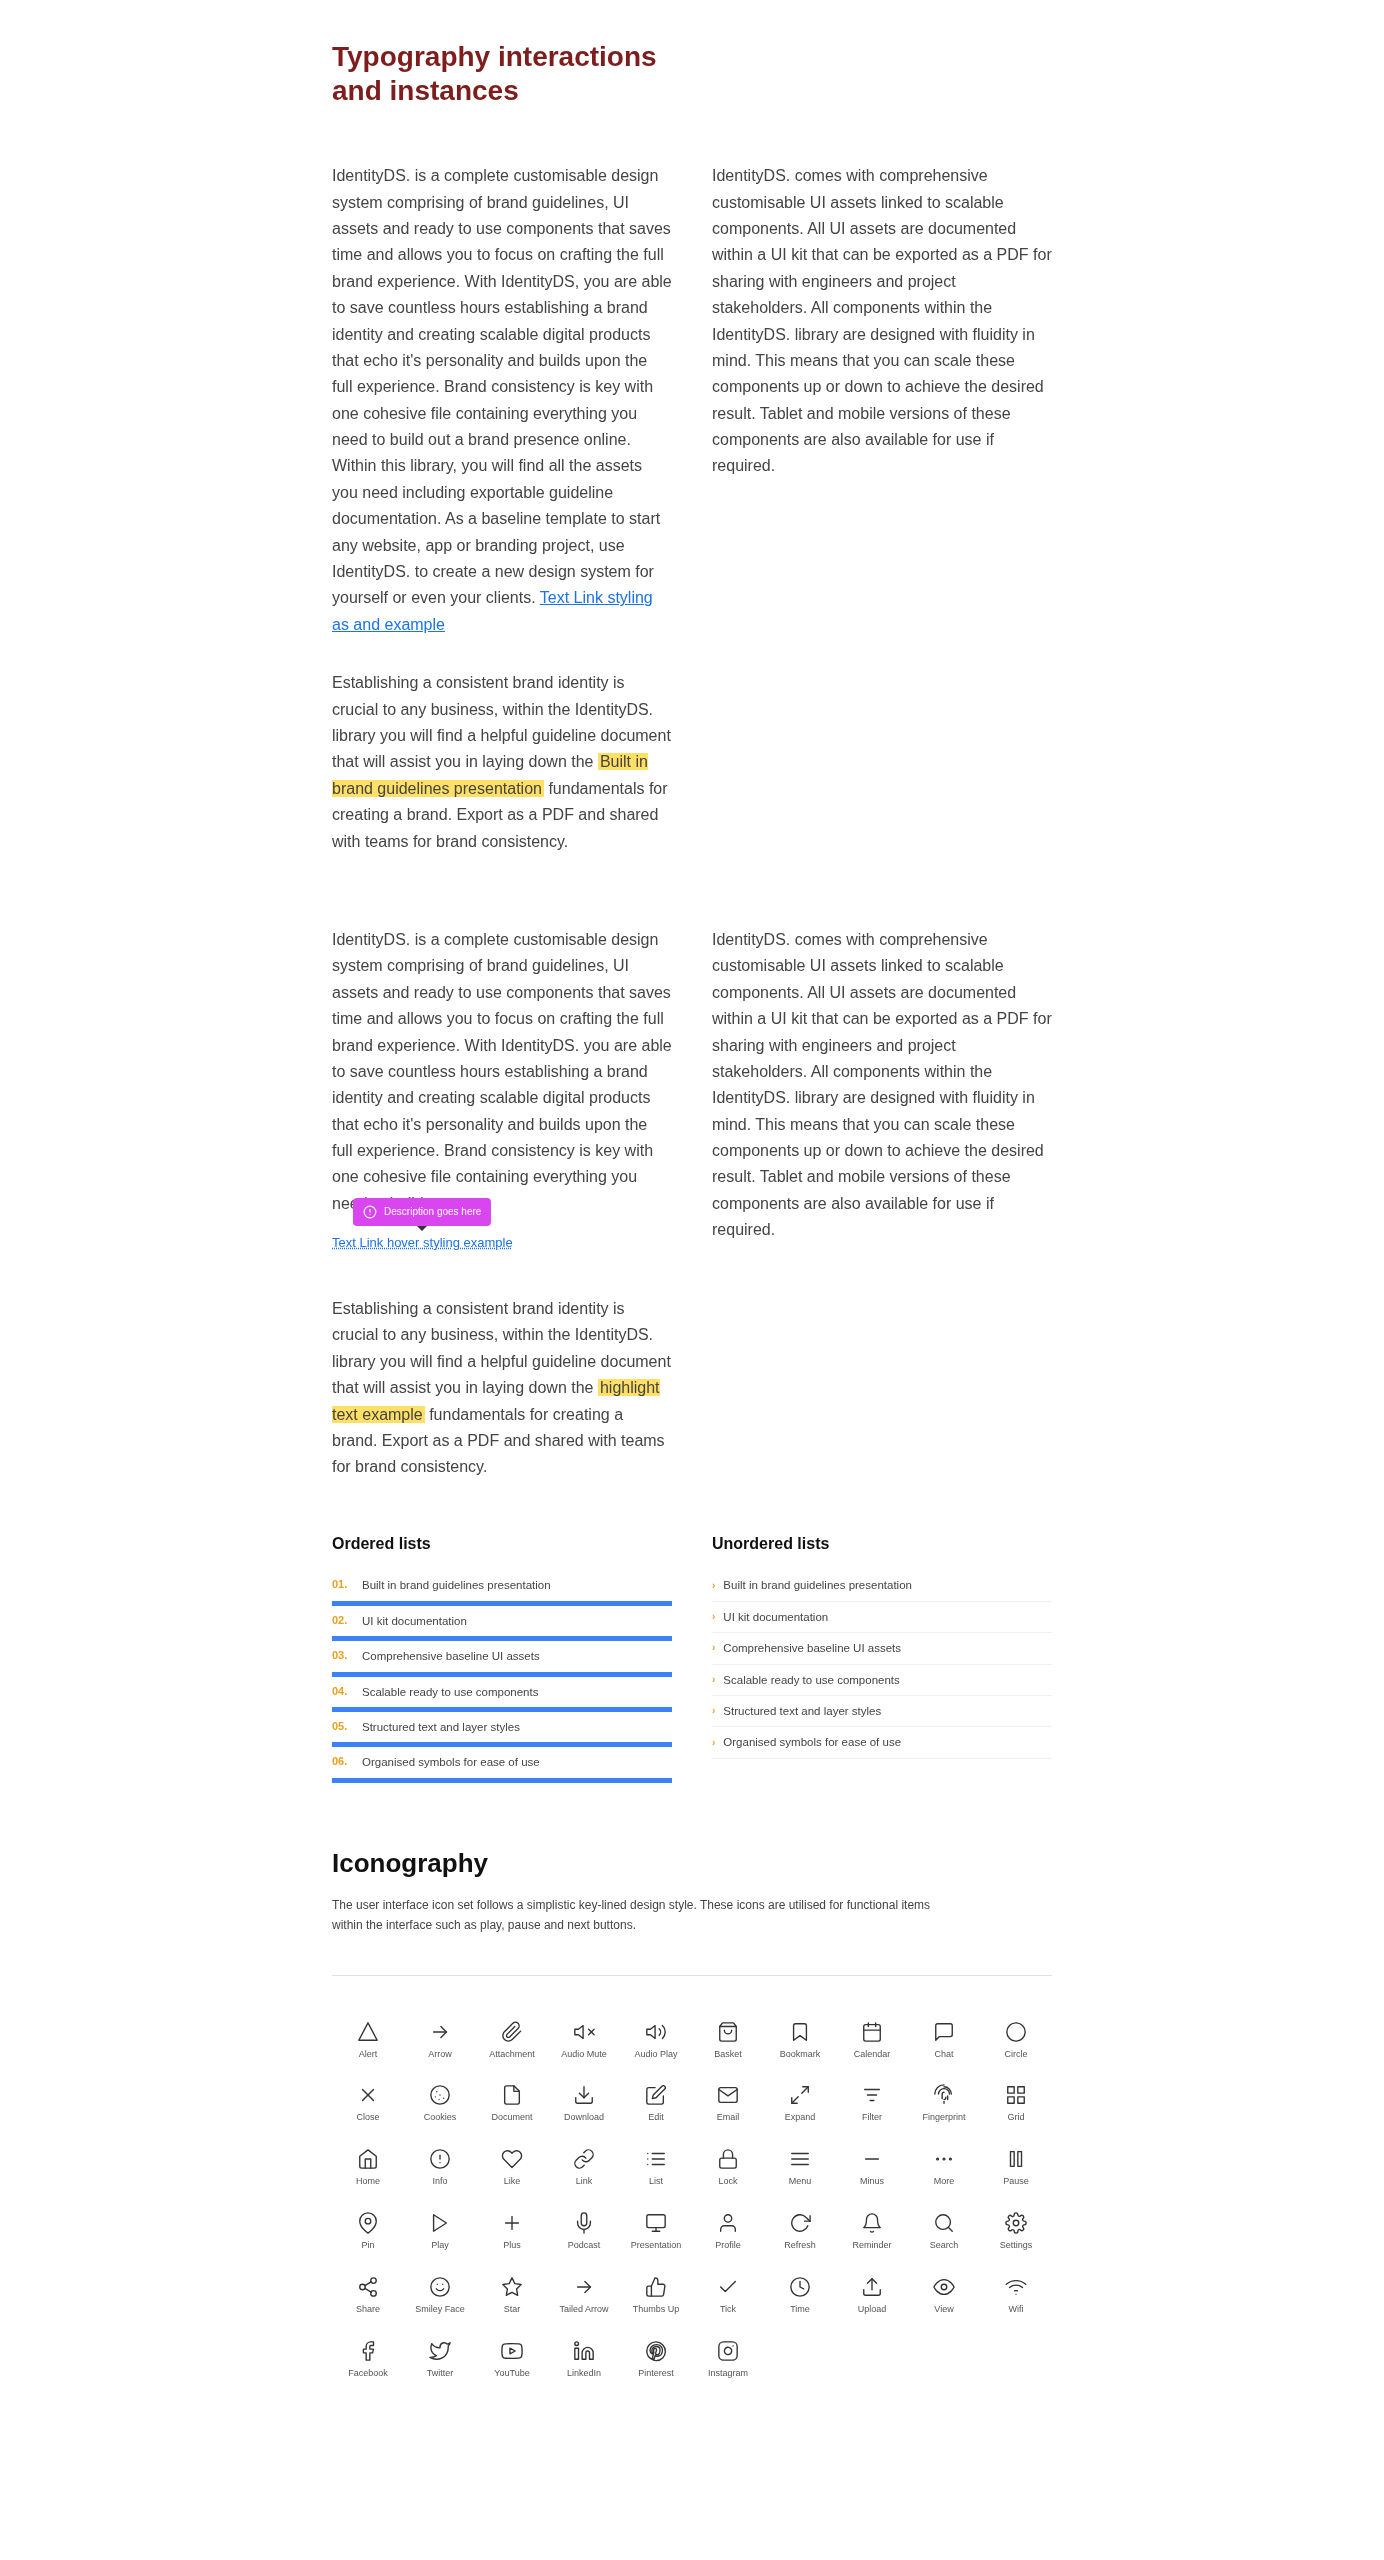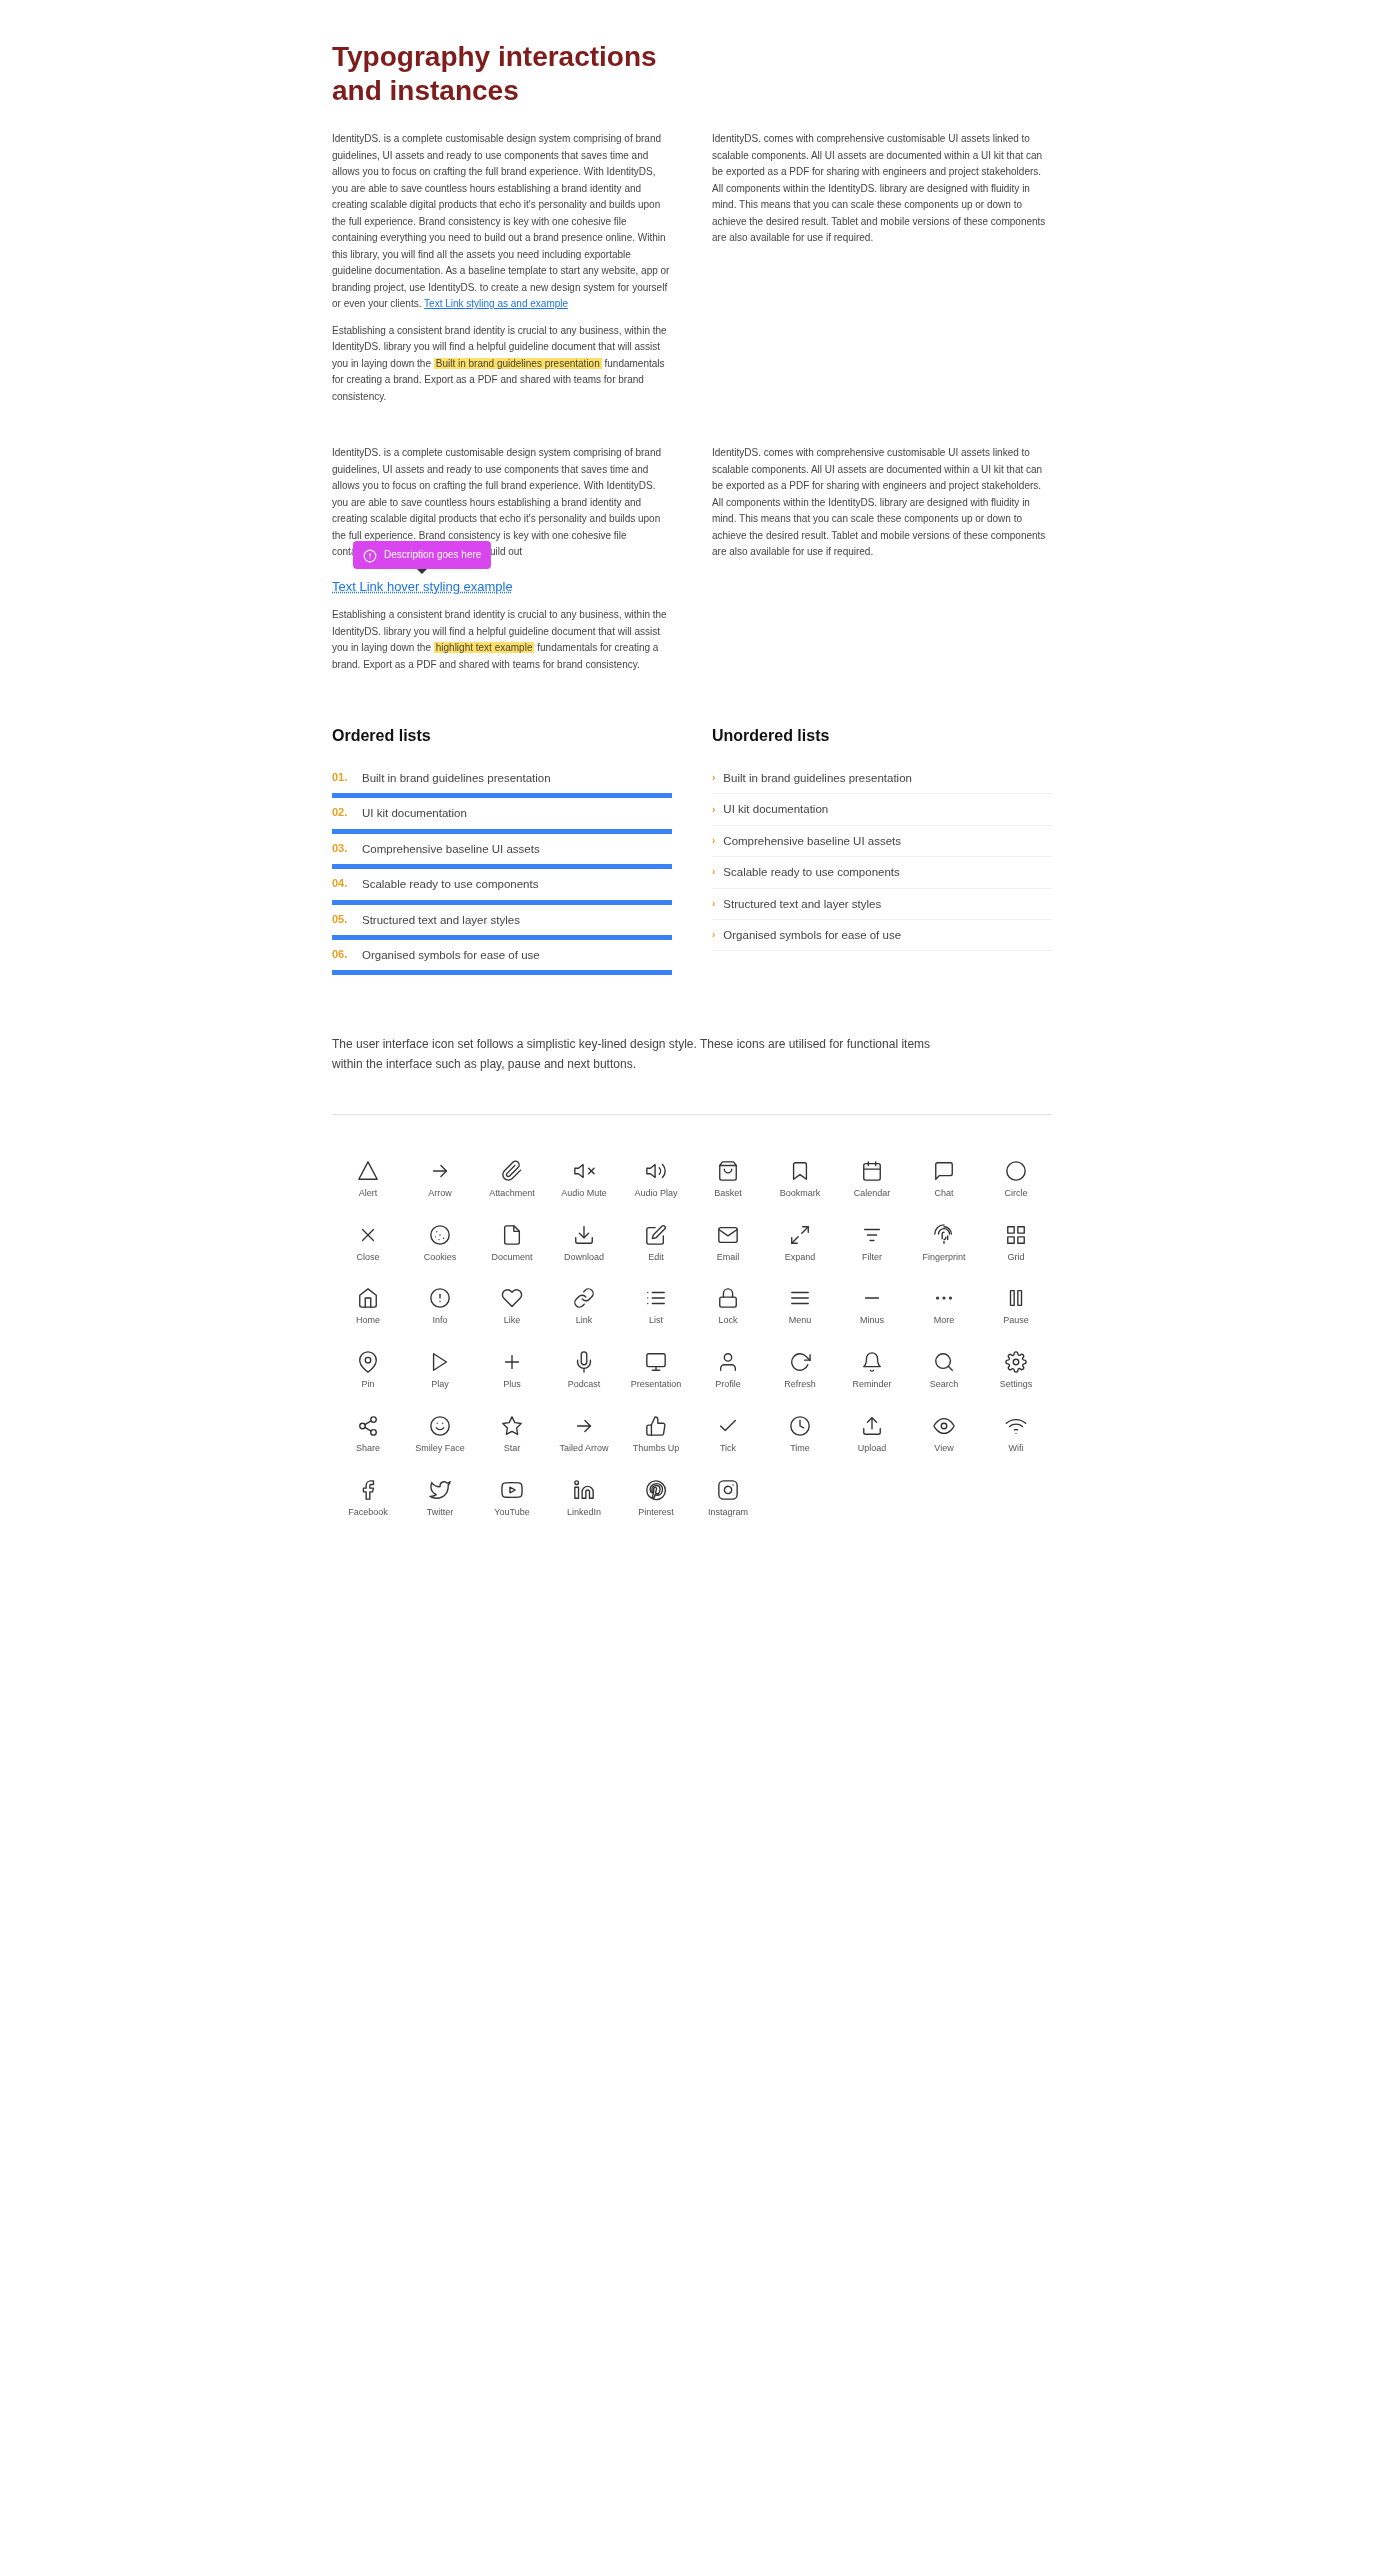--- a/index.html
+++ b/index.html
@@ -24,24 +24,25 @@
       margin-bottom: 24px;
       color: #7f1d1d;
     }
     .two-col {
       display: grid;
       grid-template-columns: 1fr 1fr;
       gap: 40px;
       margin-bottom: 30px;
     }
     .text-block p {
-      font-size: 10px;
+      font-size: 16px;
       color: #444;
       line-height: 1.65;
       margin-bottom: 10px;
+      margin-top: 32px;
     }
     .link-style {
       color: #1a73e8;
       text-decoration: underline;
       cursor: pointer;
     }
     .highlight {
       background: #ffe066;
       padding: 0 2px;
     }
@@ -316,20 +317,21 @@
           <li>
               <span class="chevron">›</span>
               <span>Organised symbols for ease of use</span>
             </li>
         </ul>
       </div>
     </div>
   </div>
 
   <div class="iconography-section">
+    <h2 class="icon-section-title">Iconography</h2>
     <p class="icon-section-desc">The user interface icon set follows a simplistic key-lined design style. These icons are utilised for functional items within the interface such as play, pause and next buttons.</p>
 
     <hr class="divider">
 
     <div class="icon-grid" id="icon-grid-container">
     <div class="icon-item">
       <div class="icon-svg">
         <svg viewBox="0 0 24 24" xmlns="http://www.w3.org/2000/svg">
               <polygon points="12 2 22 21 2 21"></polygon>
             </svg>

